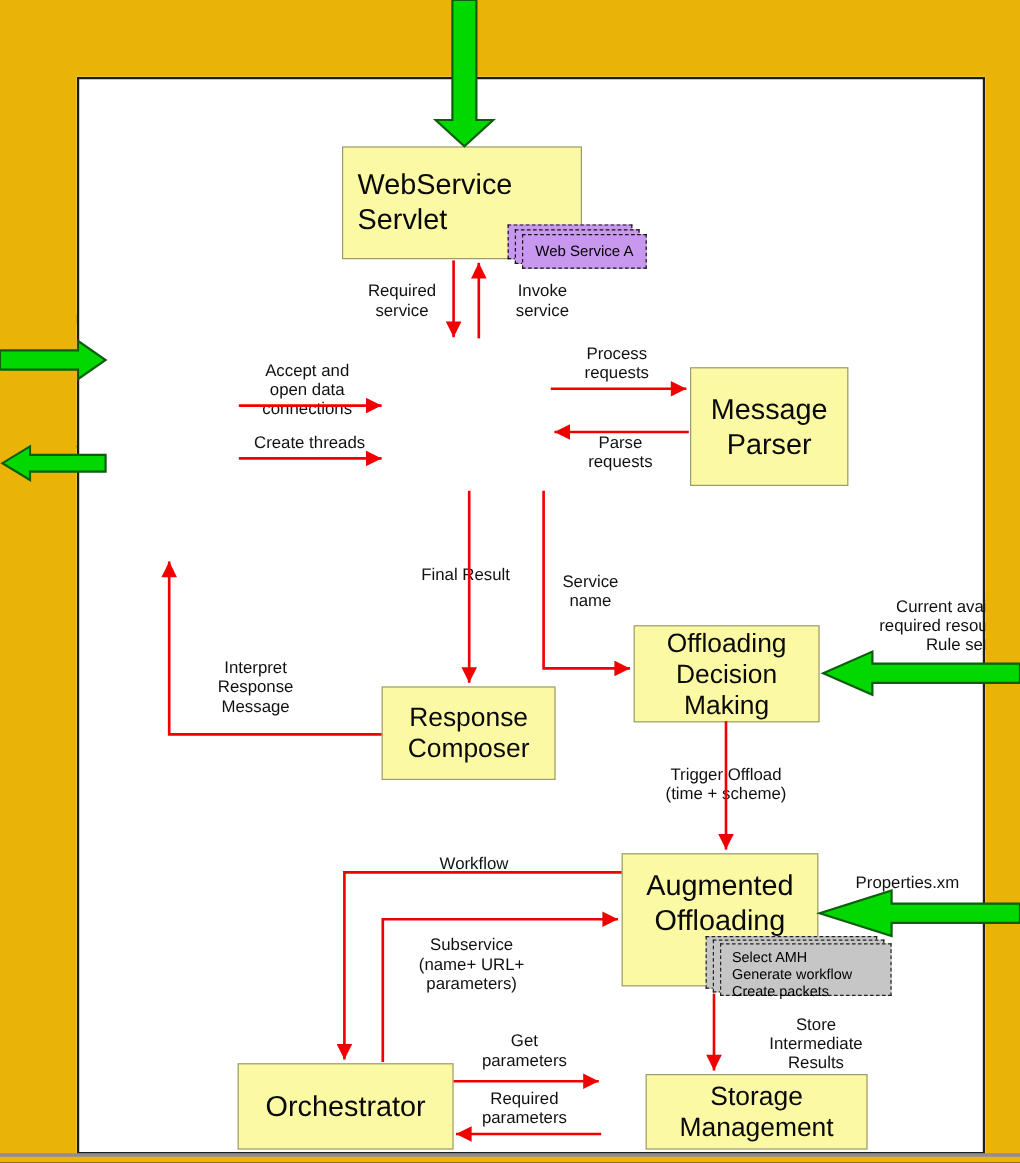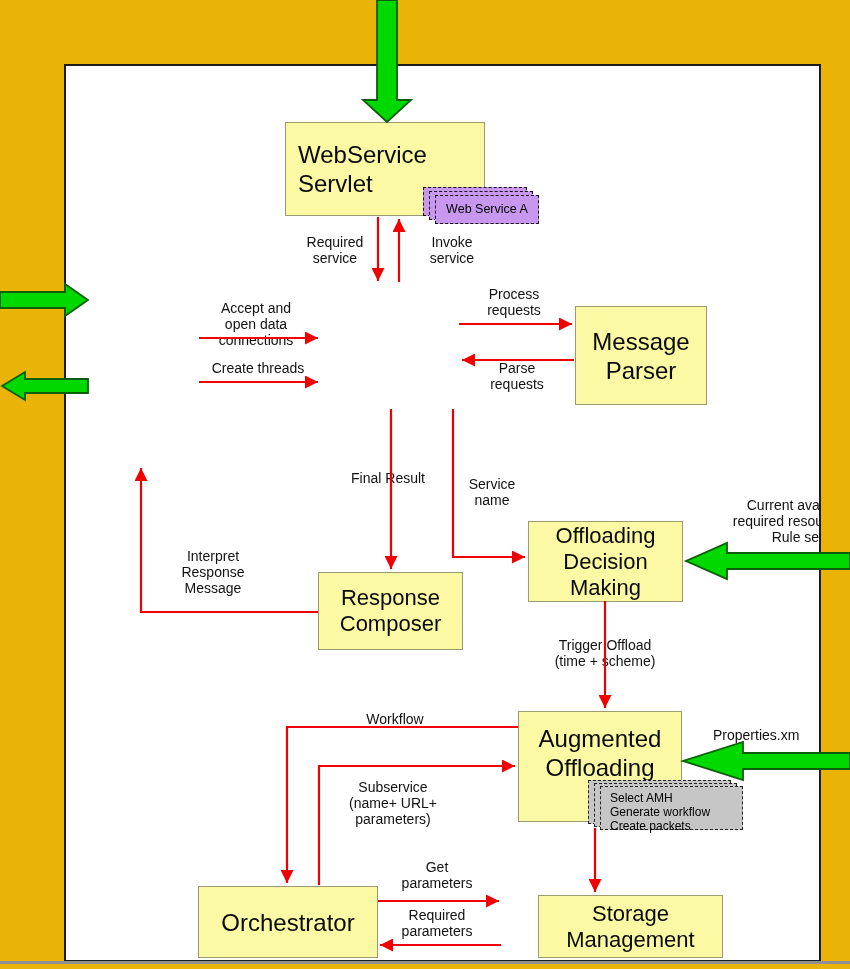--- a/index.html
+++ b/index.html
@@ -102,20 +102,23 @@
 (time + scheme)</div>
     <div class="lbl" style="left:281px;top:647px;width:100px;">Workflow</div>
     <div class="lbl" style="left:649px;top:663px;width:130px;text-align:left;">Properties.xm</div>
     <div class="lbl" style="left:269px;top:715px;width:120px;">Subservice
 (name+ URL+
 parameters)</div>
     <div class="lbl" style="left:323px;top:795px;width:100px;">Get
 parameters</div>
     <div class="lbl" style="left:323px;top:843px;width:100px;">Required
 parameters</div>
+    <div class="lbl" style="left:556px;top:781px;width:120px;">Store
+Intermediate
+Results</div>
   </div>
 
   <svg class="overlay" width="850" height="969" viewBox="0 0 850 969">
     <defs>
       <marker id="rh" viewBox="0 0 10 10" refX="10" refY="5" markerWidth="17" markerHeight="13" markerUnits="userSpaceOnUse" orient="auto">
         <path d="M0,0 L10,5 L0,10 Z" style="fill:var(--arrow-red);"></path>
       </marker>
     </defs>
 
     <path class="red-arrow" d="M378,217 V281" marker-end="url(#rh)"></path>

